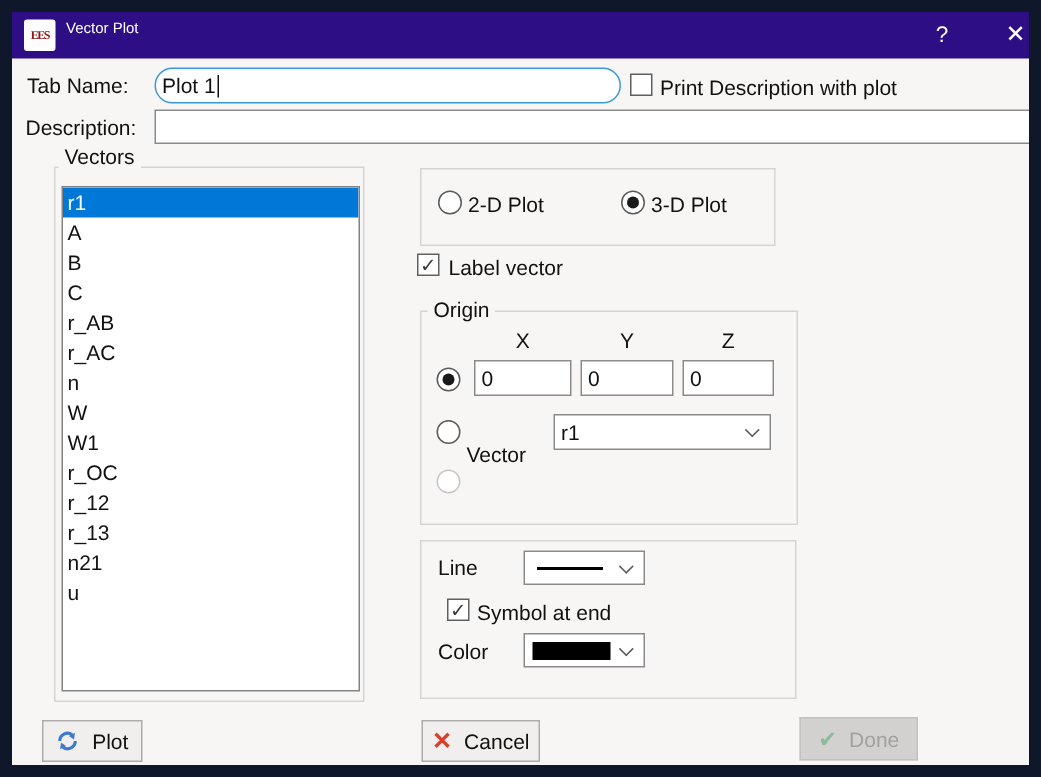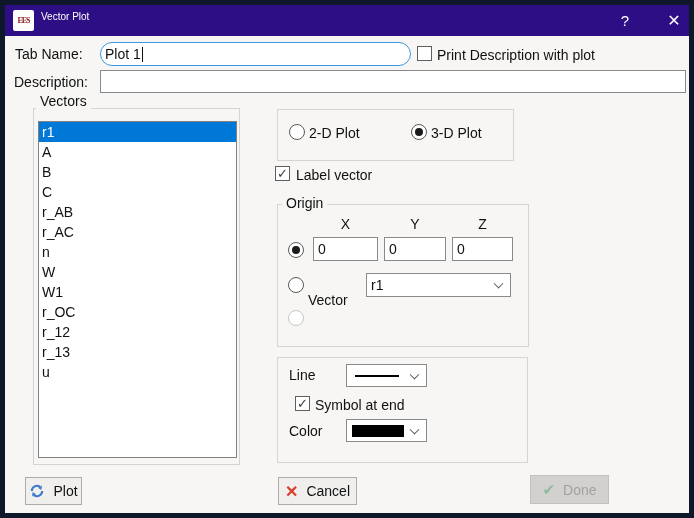--- a/index.html
+++ b/index.html
@@ -1,19 +1,19 @@
 <!DOCTYPE html>
 <html><head>
 <meta charset="utf-8">
 <style>
   * { margin:0; padding:0; box-sizing:border-box; cursor:default; }
   html,body { font-family:"Liberation Sans", sans-serif; background:#e8e8e8; }
   .window {
     position:relative; width:694px; height:518px;
-    background:#f7f6f5; border:5px solid #0f172a; overflow:hidden;
+    background:#f7f6f5; border:8px solid #0f172a; overflow:hidden;
     font-size:14px; color:#111;
   }
   
   .titlebar {
     position:absolute; left:0; top:0; width:100%; height:31px;
     background:#2e0e85; color:#fff; display:flex; align-items:center;
   }
   .app-icon {
     position:absolute; left:8px; top:5px; width:21px; height:21px;
     background:#fdfdfd; border-radius:2px; color:#8b1a1a;
@@ -116,20 +116,21 @@
     <div class="vecitem">B</div>
     <div class="vecitem">C</div>
     <div class="vecitem">r_AB</div>
     <div class="vecitem">r_AC</div>
     <div class="vecitem">n</div>
     <div class="vecitem">W</div>
     <div class="vecitem">W1</div>
     <div class="vecitem">r_OC</div>
     <div class="vecitem">r_12</div>
     <div class="vecitem">r_13</div>
+    <div class="vecitem">n21</div>
     <div class="vecitem">u</div>
   </div>
 
   <div class="groupbox" style="left:272px; top:104px; width:237px; height:52px;"></div>
   <span class="radio" style="left:284px; top:119px;"></span>
   <span class="lbl" style="left:304px; top:120px;">2-D Plot</span>
   <span class="radio sel" style="left:406px; top:119px;"></span>
   <span class="lbl" style="left:426px; top:120px;">3-D Plot</span>
 
   <span class="chk" style="left:270px; top:161px;">
@@ -174,21 +175,21 @@
     <span>✓</span>
   </span>
   <span class="lbl" style="left:310px; top:392px;">Symbol at end</span>
 
   <span class="lbl" style="left:284px; top:418px;">Color</span>
   <div class="combo" style="left:341px; top:414px; width:81px; height:23px;">
     <span class="color-swatch"></span>
     <span class="chev"></span>
   </div>
 
-  <div class="btn" style="left:20px; top:472px; width:57px;">
+  <div class="btn" style="left:20px; top:472px; width:67px;">
     <svg width="16" height="16" viewBox="0 0 20 20">
       <g fill="none" stroke="#3b7ad0" stroke-width="2.6">
         <path d="M16.5 10 A 6.5 6.5 0 0 1 6.2 15.2"></path>
         <path d="M3.5 10 A 6.5 6.5 0 0 1 13.8 4.8"></path>
       </g>
       <polygon points="8.8,14.2 3.8,16.8 4.6,11.2" fill="#3b7ad0"></polygon>
       <polygon points="11.2,5.8 16.2,3.2 15.4,8.8" fill="#3b7ad0"></polygon>
     </svg>
     <span>Plot</span>
   </div>

